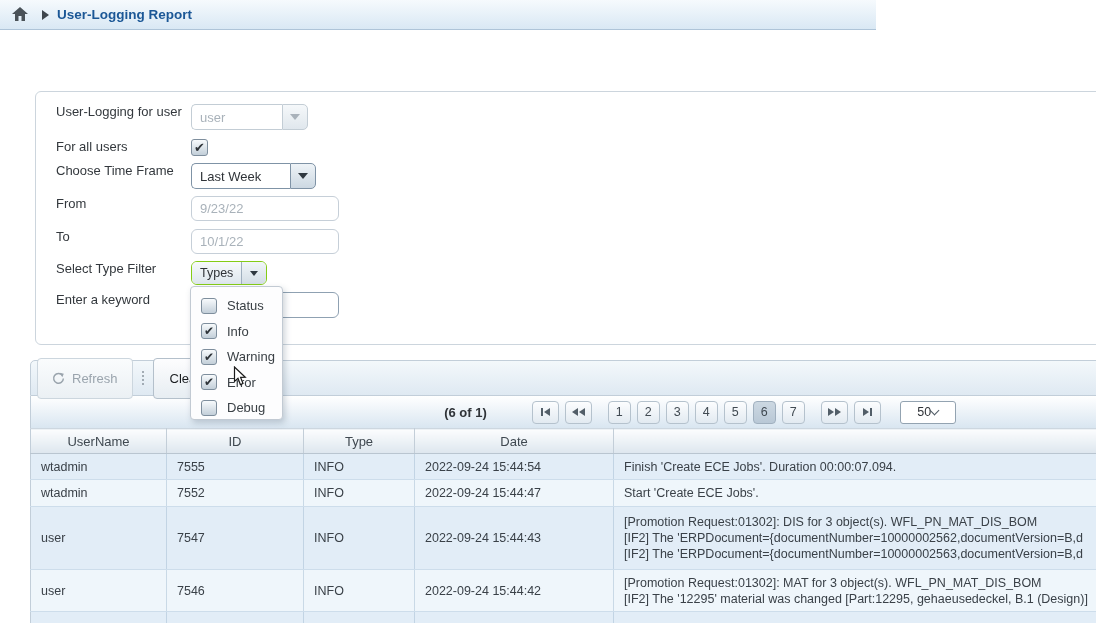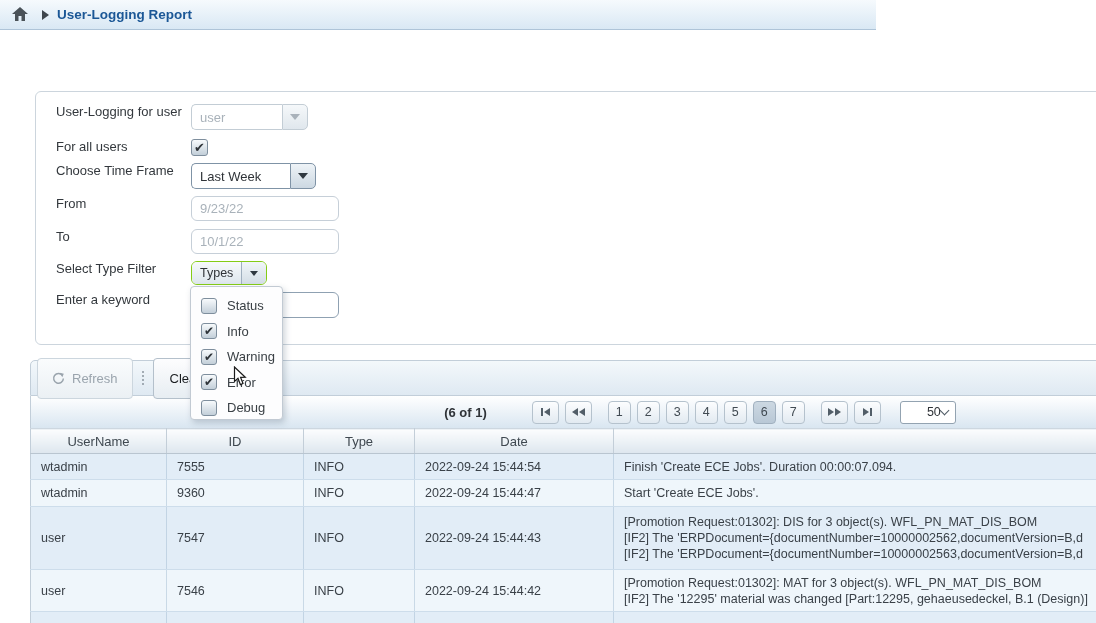--- a/index.html
+++ b/index.html
@@ -74,21 +74,21 @@
   .pbtn { height:23px; min-width:27px; margin:0 3px; border:1px solid #b5c2cd; border-radius:4px;
     background:linear-gradient(#fcfdfe,#e2eaf1); display:inline-flex; align-items:center;
     justify-content:center; gap:1px; font-size:12.5px; color:#414a52; }
   .pbtn.num { min-width:23px; }
   .pbtn.active { background:linear-gradient(#ccd8e2,#b9c8d6); border-color:#a0b0bf; }
   .pages { display:flex; margin:0 10px; }
   .tri-l { width:0; height:0; border-top:4px solid transparent; border-bottom:4px solid transparent; border-right:6px solid #525e68; }
   .tri-r { width:0; height:0; border-top:4px solid transparent; border-bottom:4px solid transparent; border-left:6px solid #525e68; }
   .vbar { width:2px; height:8px; background:#525e68; }
   .psize { width:56px; height:23px; margin-left:16px; border:1px solid #93a3b1; border-radius:3px;
-    background:#fff; display:flex; align-items:center; justify-content:flex-end; padding:0 7px;
+    background:#fff; display:flex; align-items:center; justify-content:center; padding:0 7px;
     font-size:12.5px; color:#2f3338; }
   .chev { width:7px; height:7px; border-right:1.6px solid #4e5a64; border-bottom:1.6px solid #4e5a64;
     transform:rotate(45deg); margin-top:-4px; }
 
   table.grid { width:1340px; table-layout:fixed; border-collapse:collapse;
     border-left:1px solid #c2ced9; border-right:1px solid #c2ced9; font-size:12.5px; }
   .grid th { height:25px; background:linear-gradient(#fcfdfe,#dde6ee); font-weight:normal;
     color:#3f4850; font-size:13px; border-right:1px solid #c3ced8; border-top:1px solid #cdd7e0;
     border-bottom:1px solid #b9c5d0; }
   .grid td { border-right:1px solid rgba(155,182,205,.45); border-bottom:1px solid #cdddeb;
@@ -266,21 +266,21 @@
     <tbody>
       <tr class="odd" style="height:26px">
         <td>wtadmin</td>
         <td>7555</td>
         <td>INFO</td>
         <td>2022-09-24 15:44:54</td>
         <td class="msg">Finish 'Create ECE Jobs'. Duration 00:00:07.094.</td>
       </tr>
       <tr class="even" style="height:27px">
         <td>wtadmin</td>
-        <td>9360</td>
+        <td>7552</td>
         <td>INFO</td>
         <td>2022-09-24 15:44:47</td>
         <td class="msg">Start 'Create ECE Jobs'.</td>
       </tr>
       <tr class="odd" style="height:63px">
         <td>user</td>
         <td>7547</td>
         <td>INFO</td>
         <td>2022-09-24 15:44:43</td>
         <td class="msg">[Promotion Request:01302]: DIS for 3 object(s). WFL_PN_MAT_DIS_BOM

